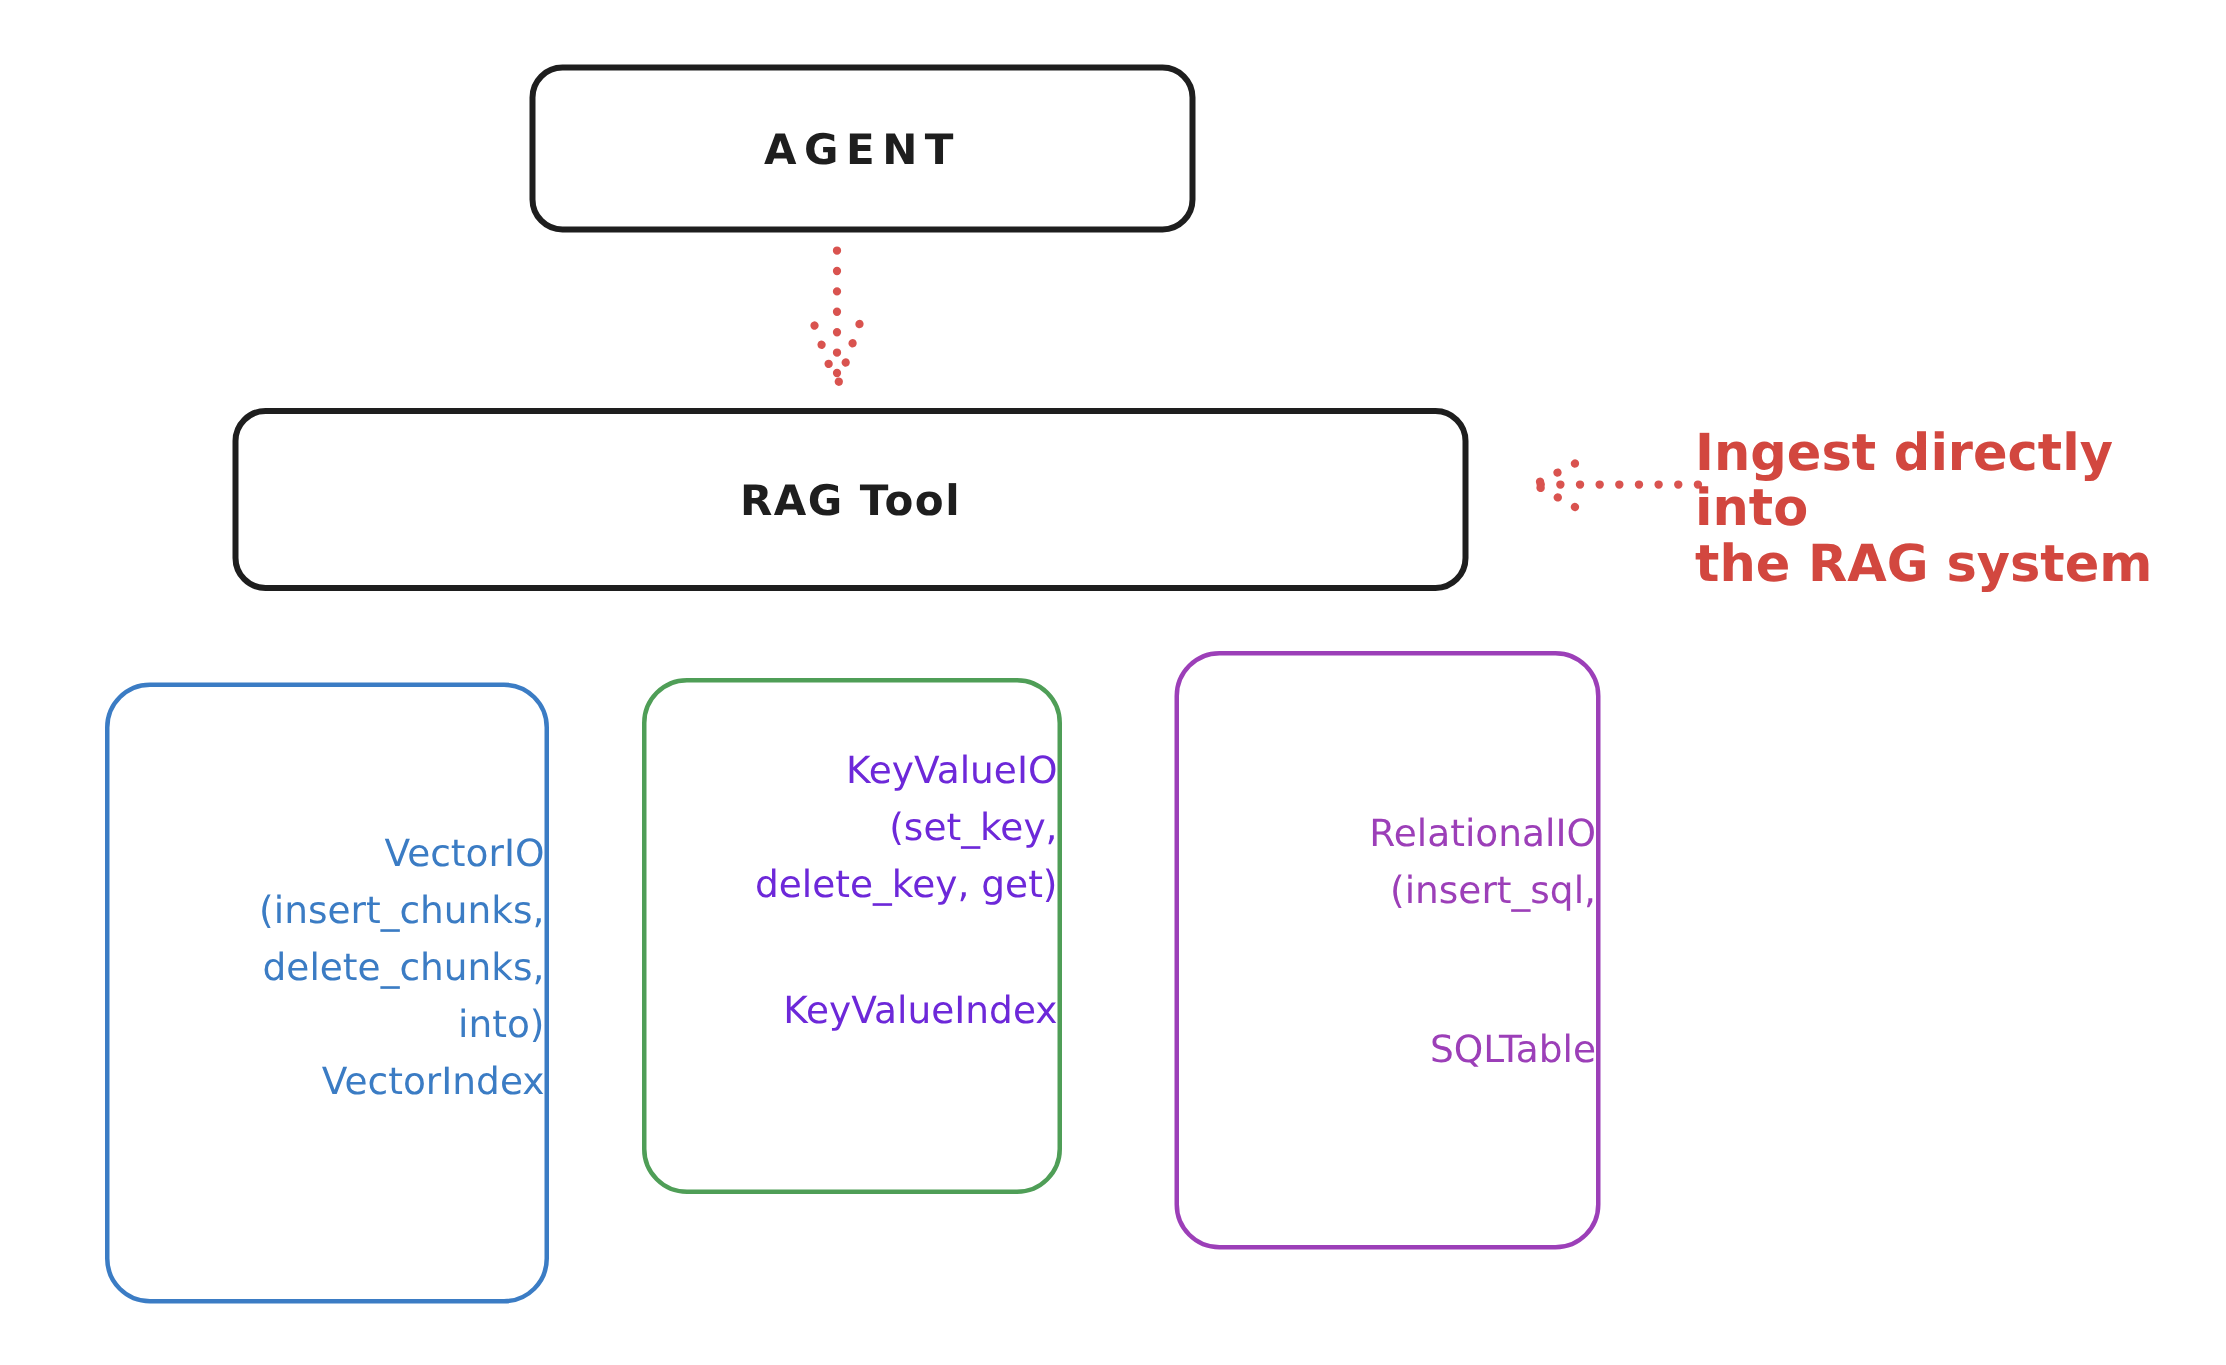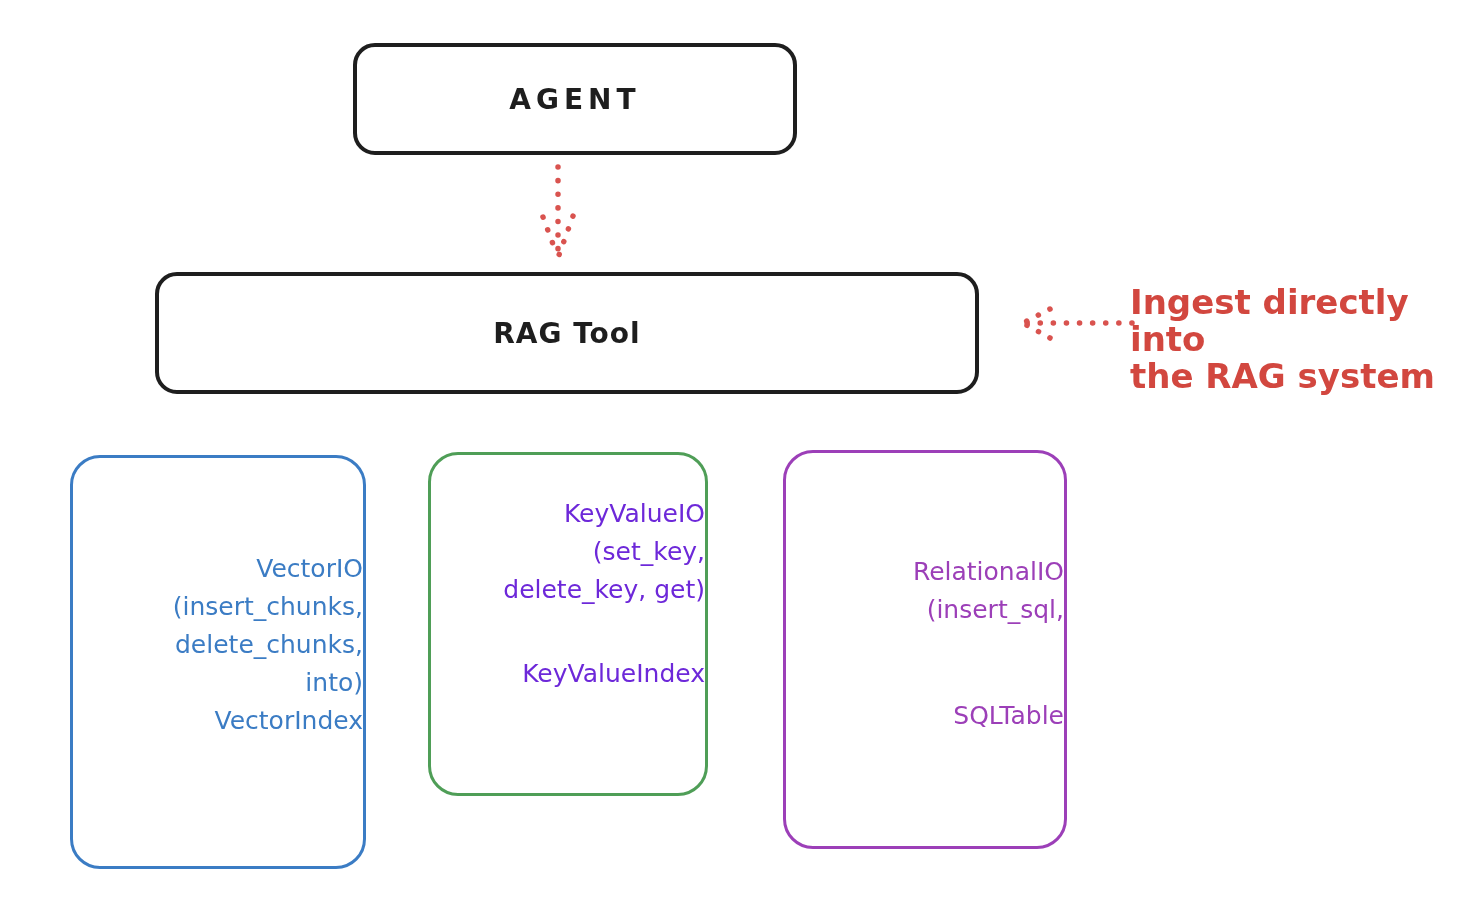--- a/index.html
+++ b/index.html
@@ -66,21 +66,21 @@
     left: 428px;
     top: 452px;
     width: 280px;
     height: 344px;
     border-color: #4f9e57;
     color: #6d28d9;
     padding-top: 40px;
   }
   .backend-relational {
     left: 783px;
-    top: 450px;
+    top: 434px;
     width: 284px;
     height: 399px;
     border-color: #9c3fb8;
     color: #9c3fb8;
     padding-top: 100px;
   }
   .index-label-vector { }
   .index-label-kv { margin-top: 46px; }
   .index-label-rel { margin-top: 68px; }
   .arrow-svg {

